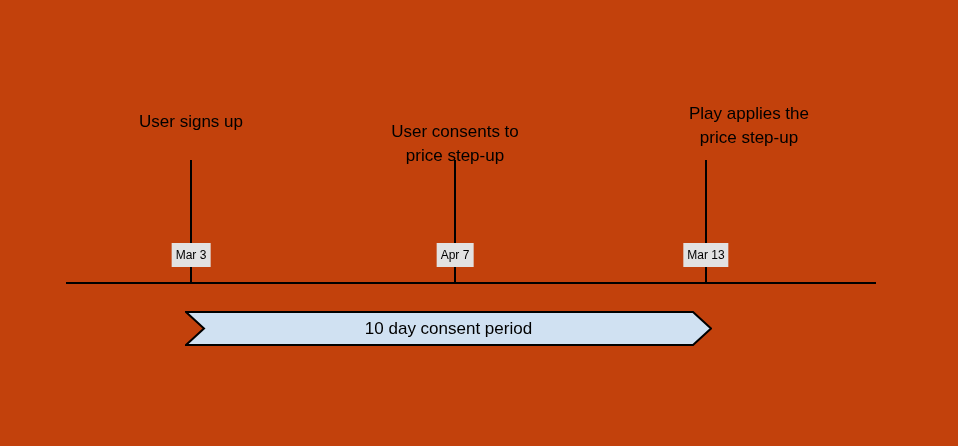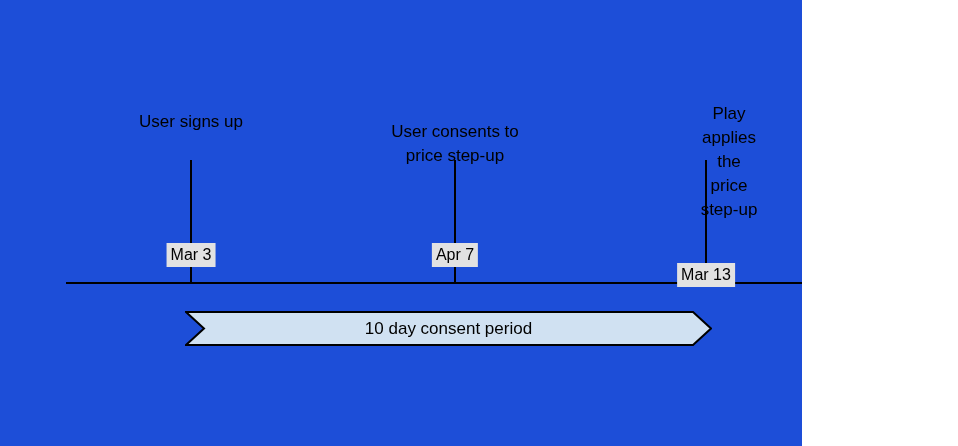--- a/index.html
+++ b/index.html
@@ -5,23 +5,23 @@
   html, body {
     margin: 0;
     padding: 0;
     background: #ffffff;
   }
   body {
     font-family: "Liberation Sans", sans-serif;
   }
   #canvas {
     position: relative;
-    width: 802px;
+    width: 958px;
     height: 446px;
-    background: #1d4ed8;
+    background: #c2410c;
     overflow: hidden;
   }
   
   .axis-line {
     position: absolute;
     left: 66px;
     top: 282px;
     width: 810px;
     height: 2px;
     background: #000000;
@@ -44,21 +44,21 @@
     white-space: pre-line;
     transform: translateX(-50%);
   }
   
   .date-chip {
     position: absolute;
     top: 243px;
     transform: translateX(-50%);
     background: #e2e2e2;
     color: #000000;
-    font-size: 16px;
+    font-size: 12px;
     line-height: 22px;
     padding: 1px 4px;
     white-space: nowrap;
   }
   
   .period-banner {
     position: absolute;
     left: 185px;
     top: 311px;
     width: 527px;
@@ -92,24 +92,24 @@
 
   <div class="event-label" style="left:191px; top:110px;">User signs up</div>
   <div class="tick" style="left:190px;"></div>
   <div class="date-chip" style="left:191px;">Mar 3</div>
 
   <div class="event-label" style="left:455px; top:120px;">User consents to
 price step-up</div>
   <div class="tick" style="left:454px;"></div>
   <div class="date-chip" style="left:455px;">Apr 7</div>
 
-  <div class="event-label" style="left:729px; top:102px;">Play applies the
+  <div class="event-label" style="left:749px; top:102px;">Play applies the
 price step-up</div>
   <div class="tick" style="left:705px;"></div>
-  <div class="date-chip" style="left:706px;margin-top:20px;">Mar 13</div>
+  <div class="date-chip" style="left:706px;">Mar 13</div>
 
   <div class="period-banner">
     <svg viewBox="0 0 527 35" preserveAspectRatio="none">
       <polygon points="1,1 508,1 526,17.5 508,34 1,34 19,17.5" fill="#d0e1f2" stroke="#000000" stroke-width="2" stroke-linejoin="miter"></polygon>
     </svg>
     <div class="period-banner-text">10 day consent period</div>
   </div>
 
 </div>
 

